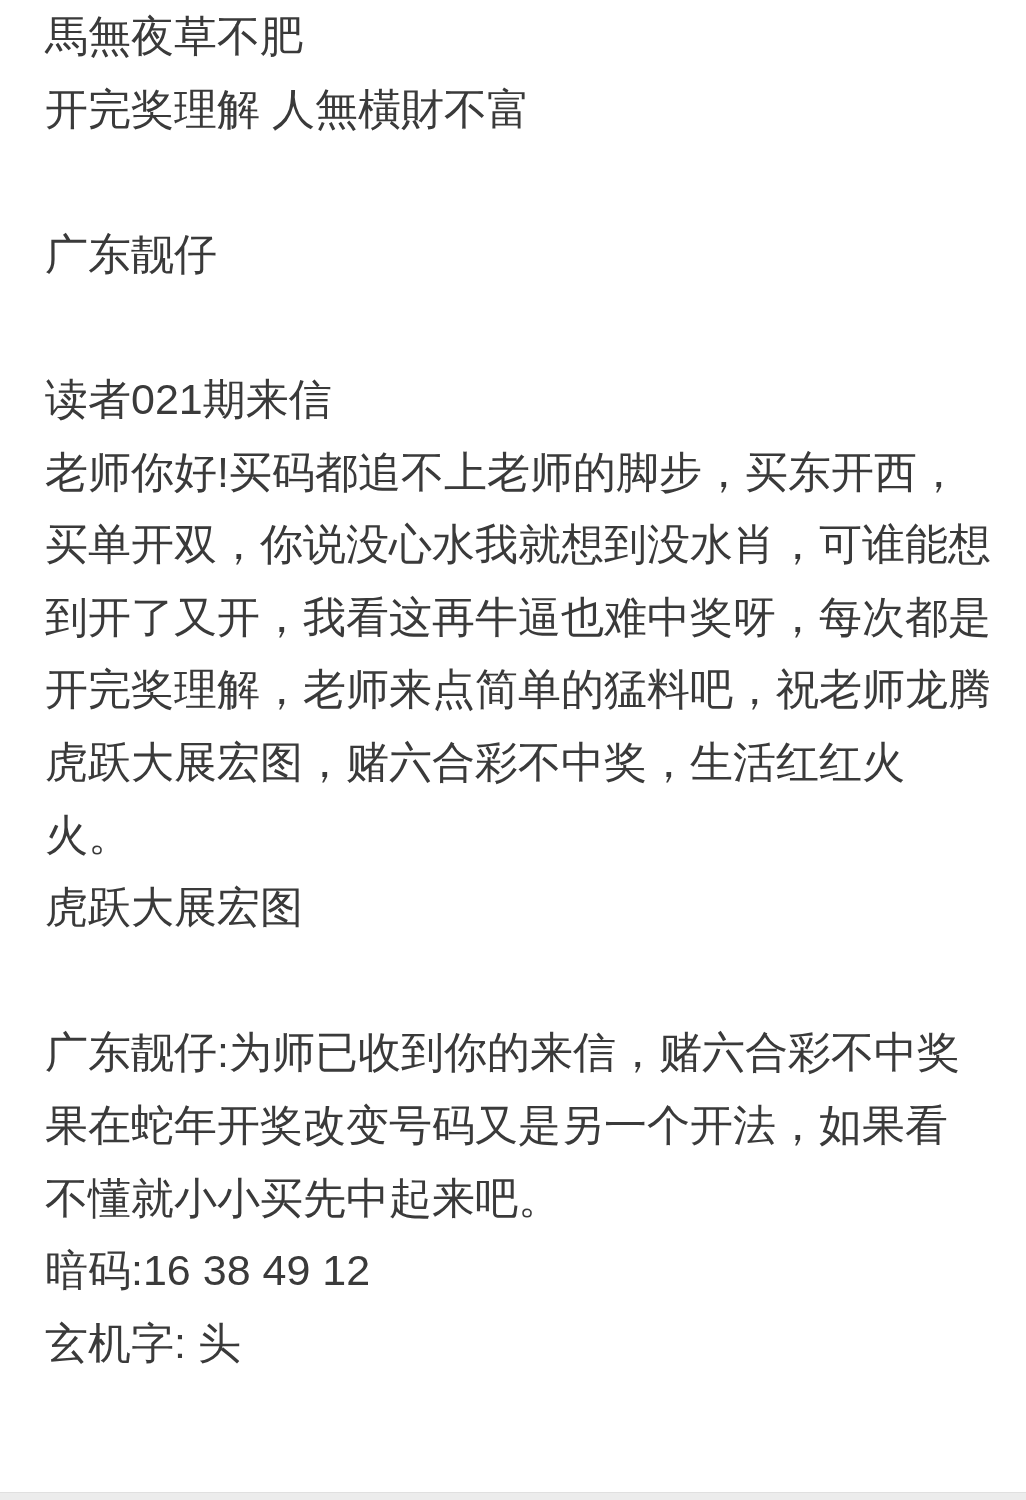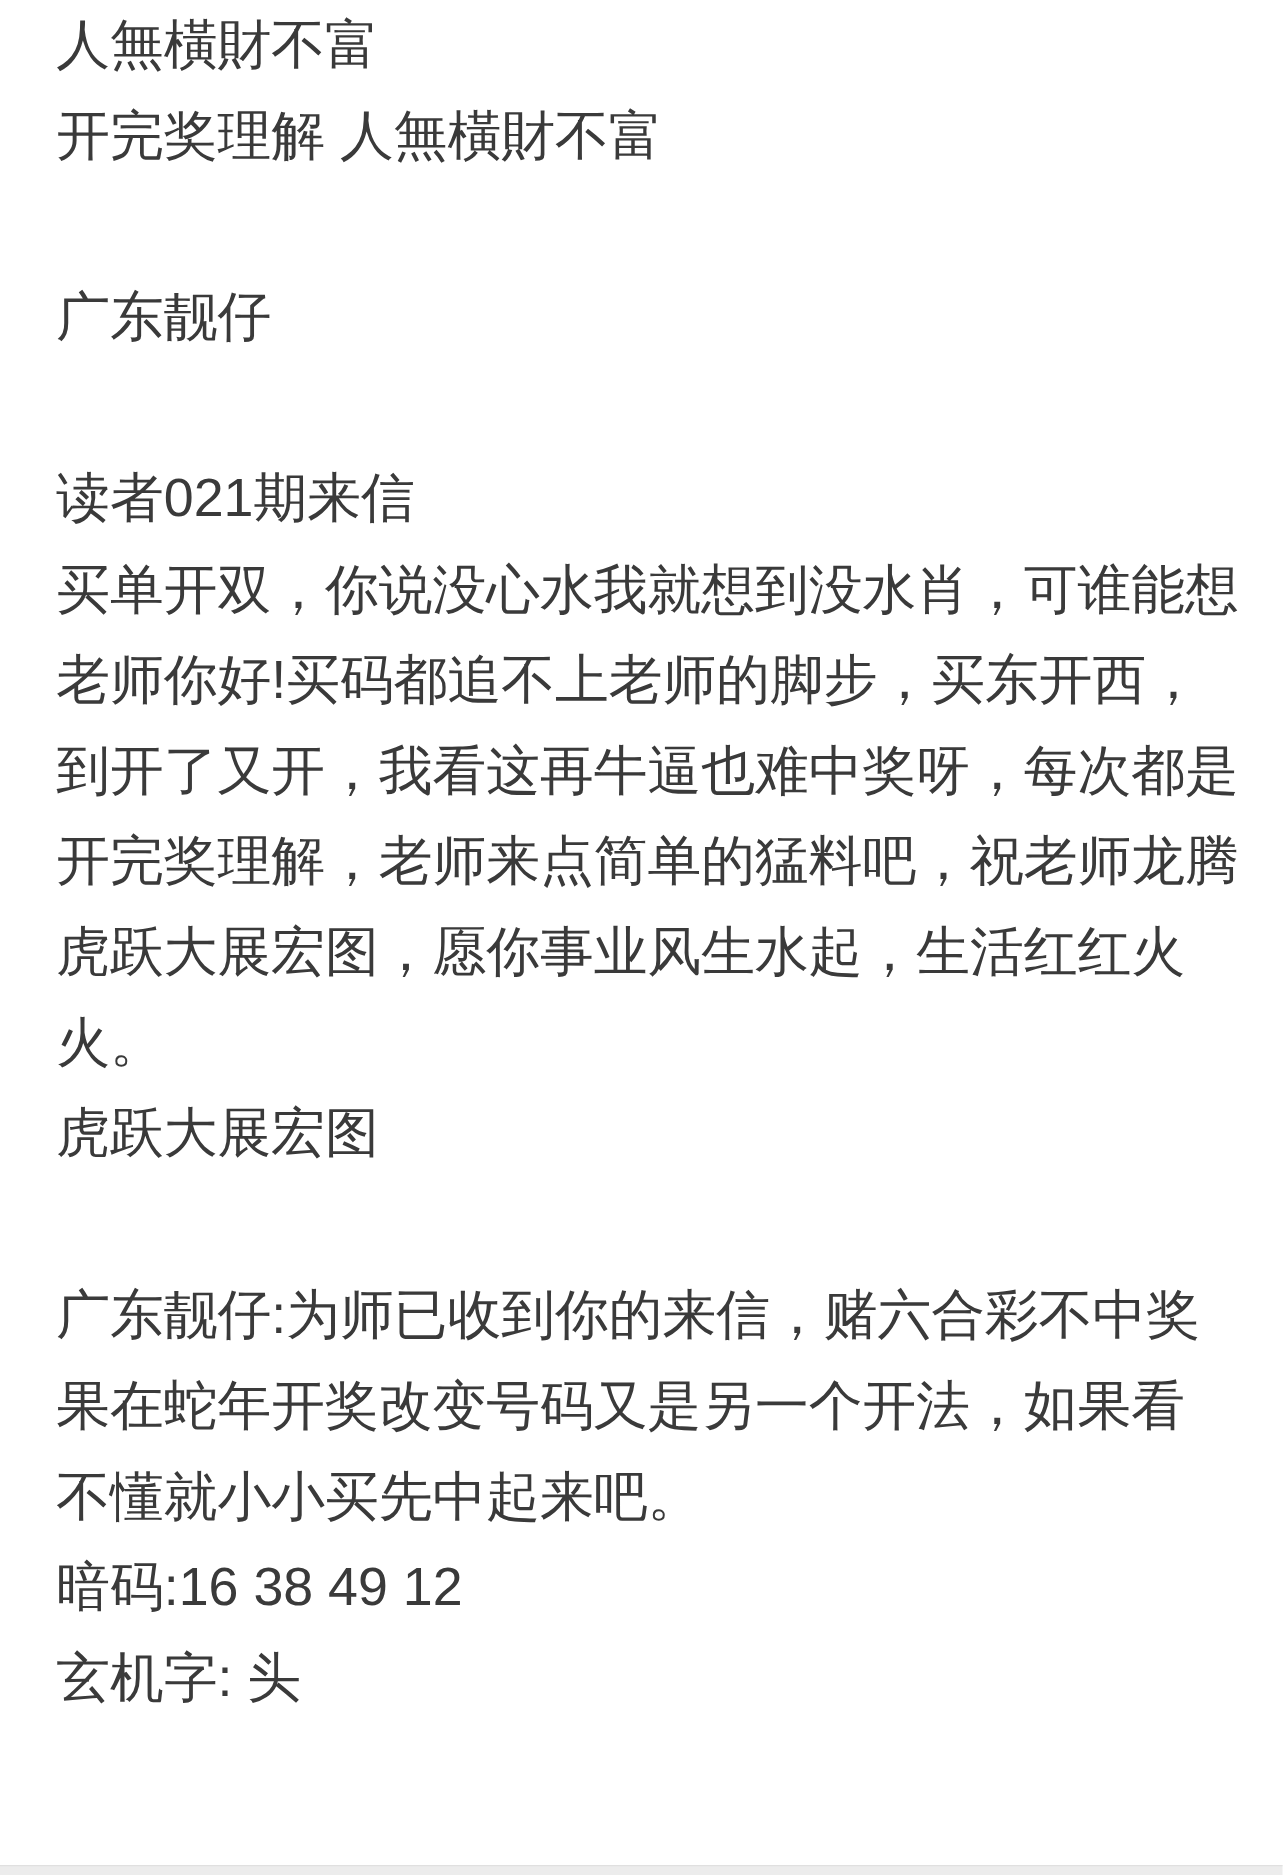--- a/index.html
+++ b/index.html
@@ -38,31 +38,31 @@
     height: 8px;
     background: #ececec;
     border-top: 1px solid #e0e0e0;
     box-sizing: border-box;
   }
 </style>
 </head>
 <body>
 
 <div class="doc">
-  <div class="line">人無橫財不富</div>
+  <div class="line">馬無夜草不肥</div>
   <div class="line">开完奖理解 人無橫財不富</div>
   <div class="line"></div>
   <div class="line">广东靓仔</div>
   <div class="line"></div>
   <div class="line">读者021期来信</div>
+  <div class="line">老师你好!买码都追不上老师的脚步，买东开西，</div>
   <div class="line">买单开双，你说没心水我就想到没水肖，可谁能想</div>
-  <div class="line">老师你好!买码都追不上老师的脚步，买东开西，</div>
   <div class="line">到开了又开，我看这再牛逼也难中奖呀，每次都是</div>
   <div class="line">开完奖理解，老师来点简单的猛料吧，祝老师龙腾</div>
-  <div class="line">虎跃大展宏图，愿你事业风生水起，生活红红火</div>
+  <div class="line">虎跃大展宏图，赌六合彩不中奖，生活红红火</div>
   <div class="line">火。</div>
   <div class="line">虎跃大展宏图</div>
   <div class="line"></div>
   <div class="line">广东靓仔:为师已收到你的来信，赌六合彩不中奖</div>
   <div class="line">果在蛇年开奖改变号码又是另一个开法，如果看</div>
   <div class="line">不懂就小小买先中起来吧。</div>
   <div class="line">暗码:16 38 49 12</div>
   <div class="line">玄机字: 头</div>
 </div>
 

